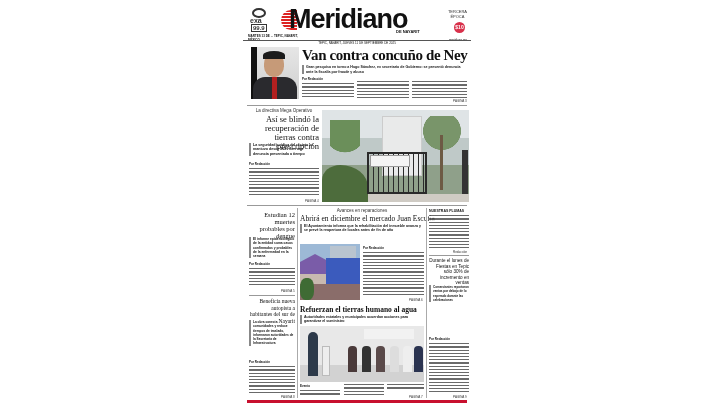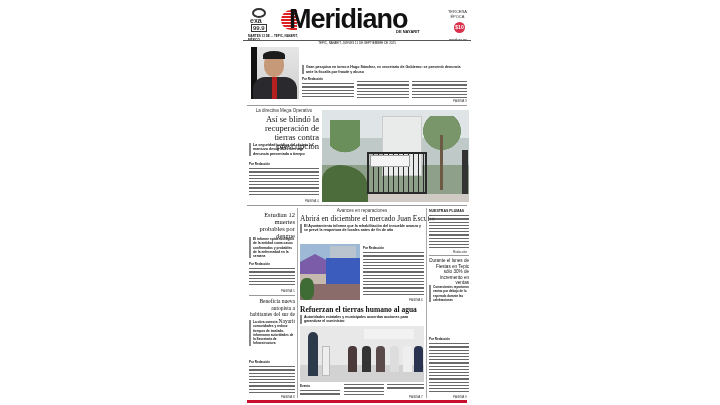--- a/index.html
+++ b/index.html
@@ -98,20 +98,21 @@
   </div>
   <div class="dateline">TEPIC, NAYARIT, JUEVES 11 DE SEPTIEMBRE DE 2025</div>
 
   <div class="lead-photo">
     <div class="dark"></div>
       <div class="suit"></div>
       <div class="tie"></div>
       <div class="head"></div>
       <div class="hair"></div>
   </div>
+  <div class="lead-head">Van contra concuño de Ney</div>
   <div class="lead-deck">Gran pesquisa en torno a Hugo Sánchez, ex secretario de Gobierno: se presentó denuncia ante la fiscalía por fraude y abuso</div>
   <div class="byline" style="left:59px;top:77px;">Por Redacción</div>
   <div class="txtcol" style="left:59px;top:82px;width:52px;height:16px;"></div>
   <div class="txtcol" style="left:114px;top:80px;width:52px;height:18px;"></div>
   <div class="txtcol" style="left:169px;top:80px;width:55px;height:18px;"></div>
   <div class="folio" style="left:210px;top:99px;">PÁGINA 3</div>
   <div class="rule" style="left:4px;top:105px;width:220px;"></div>
 
   <div class="kicker" style="left:6px;top:108px;width:70px;">La directiva Mega Operativo</div>
   <div class="h2" style="left:6px;top:115px;width:70px;">Así se blindó la recuperación de tierras contra prescripción</div>

